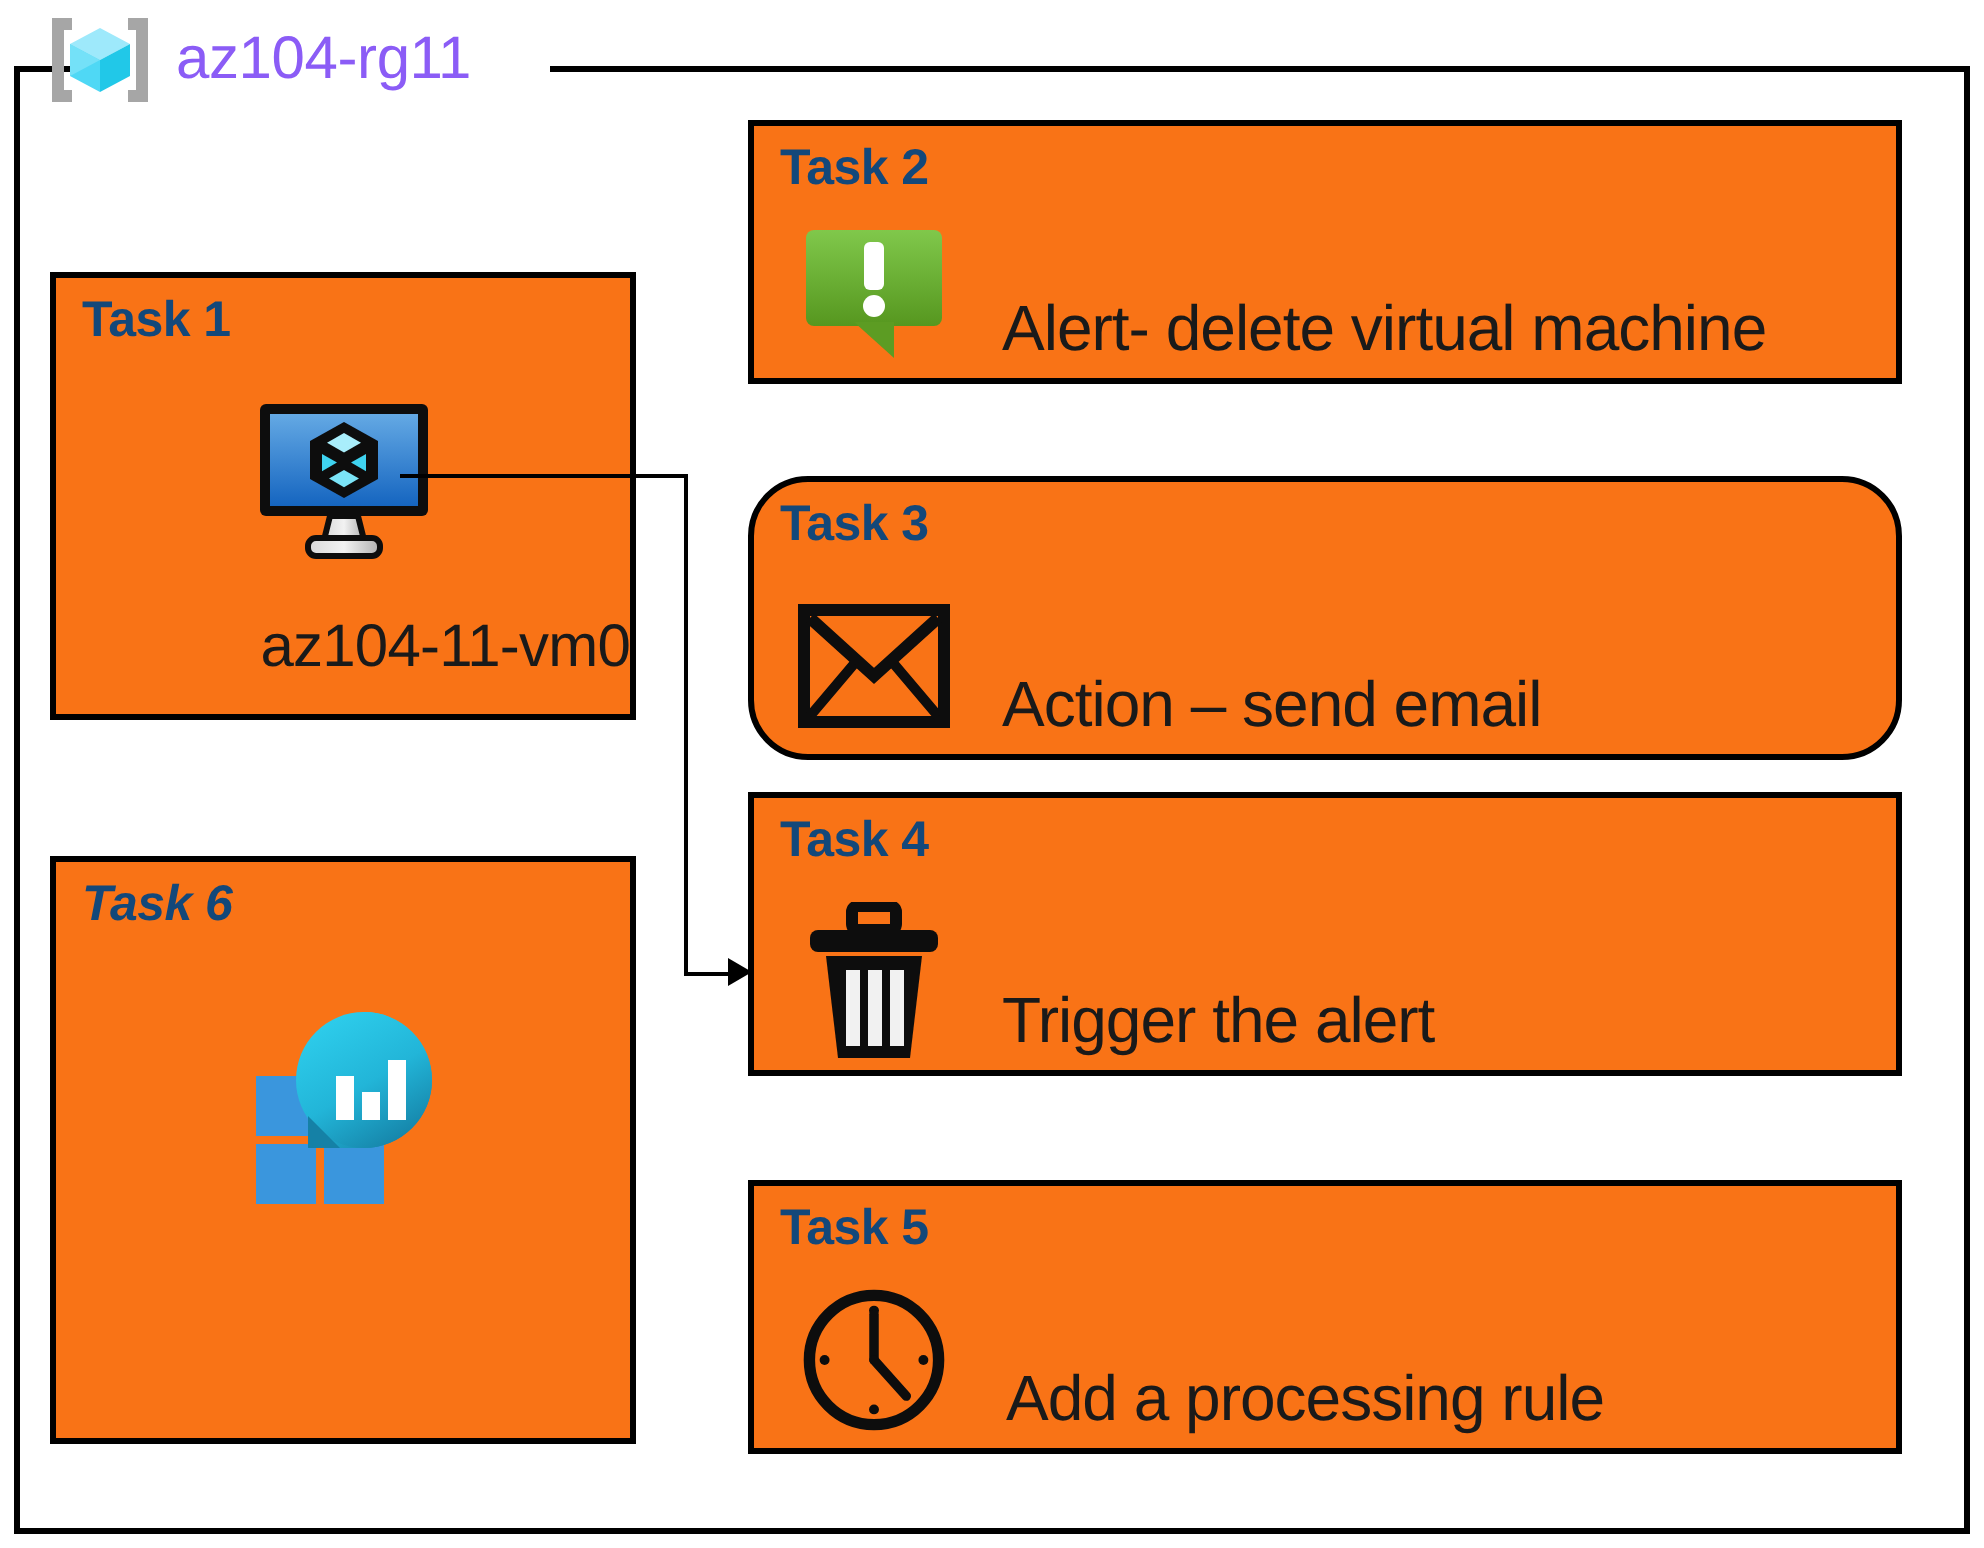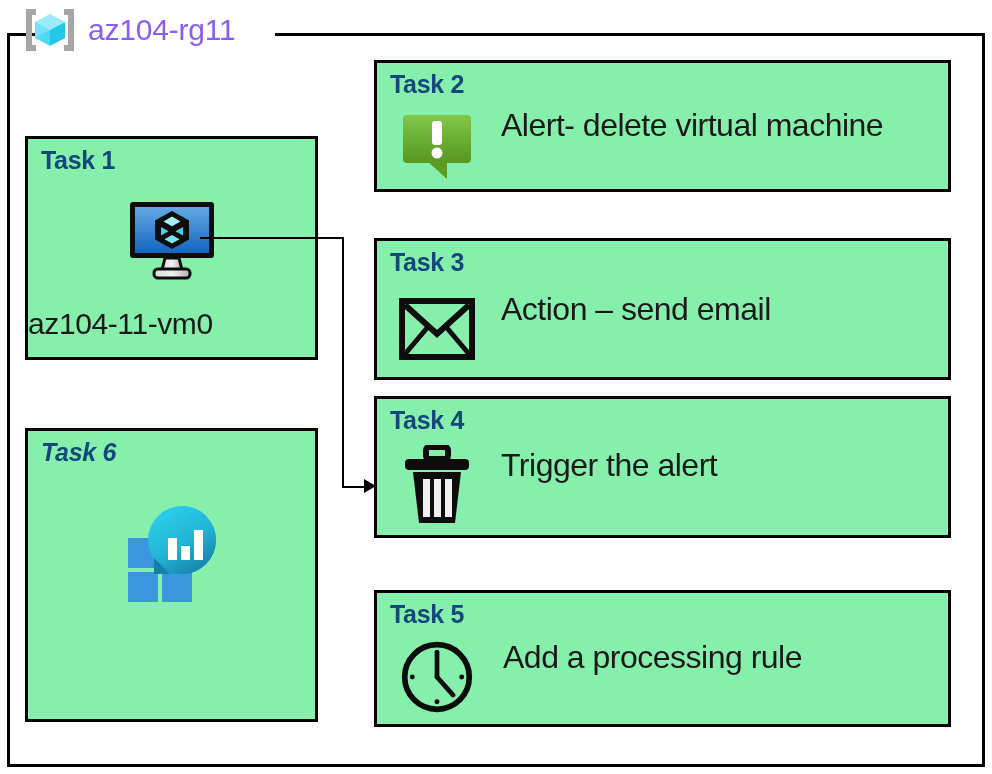--- a/index.html
+++ b/index.html
@@ -40,51 +40,51 @@
   .rg-title {
     font-size:30px; color:#8b5cf6;
     font-family:"Liberation Sans", sans-serif;
     letter-spacing:-0.2px;
     white-space:nowrap;
   }
 
   
   .card {
     position:absolute;
-    background:#86efac;
+    background:#f97316;
     border:3px solid #000000;
   }
   .card-label {
     position:absolute;
     left:13px; top:7px;
     font-size:25px;
     font-weight:bold;
     color:#13487a;
     letter-spacing:-0.3px;
     white-space:nowrap;
   }
 
   
   .card-v .icon-wrap {
     position:absolute; left:0; right:0; top:56px;
     height:90px;
     display:flex; align-items:center; justify-content:center;
   }
   .card-v .caption {
     position:absolute; left:0; right:0; bottom:16px;
-    text-align:left;
+    text-align:right;
     font-size:30px; color:#1a1a1a;
     letter-spacing:-0.4px;
     white-space:nowrap;
   }
 
   
   .card-h .row {
     position:absolute; left:22px; right:10px; top:44px; bottom:6px;
-    display:flex; align-items:flex-start; gap:26px;
+    display:flex; align-items:flex-end; gap:26px;
   }
   .card-h .icon-box {
     width:76px; height:76px; flex:none;
     display:flex; align-items:center; justify-content:center;
   }
   .card-h .caption {
     font-size:32px; color:#1a1a1a;
     letter-spacing:-0.5px;
     white-space:nowrap;
   }
@@ -206,21 +206,21 @@
           <rect x="4" y="8" width="68" height="48" rx="4" fill="url(#agrad)"></rect>
           <path d="M28 54 L48 54 L48 72 Z" fill="#5c9c23"></path>
           <rect x="33" y="14" width="10" height="24" rx="3" fill="#ffffff"></rect>
           <circle cx="38" cy="46" r="5.5" fill="#ffffff"></circle>
         </svg>
       </div>
       <div class="caption">Alert- delete virtual machine</div>
     </div>
   </div>
 
-  <div class="card card-h" style="left:374px; top:238px; width:577px; height:142px;">
+  <div class="card card-h" style="left:374px; top:238px; width:577px; height:142px;border-radius:30px;">
     <div class="card-label">Task 3</div>
     <div class="row" style="top:50px;">
       <div class="icon-box">
         <svg width="76" height="62" viewBox="0 0 76 62">
           <rect x="3" y="3" width="70" height="56" fill="none" stroke="#0d0d0d" stroke-width="6"></rect>
           <path d="M6 7 L38 36 L70 7" fill="none" stroke="#0d0d0d" stroke-width="6"></path>
           <path d="M6 56 L28 30 M70 56 L48 30" fill="none" stroke="#0d0d0d" stroke-width="5"></path>
         </svg>
       </div>
       <div class="caption">Action – send email</div>

